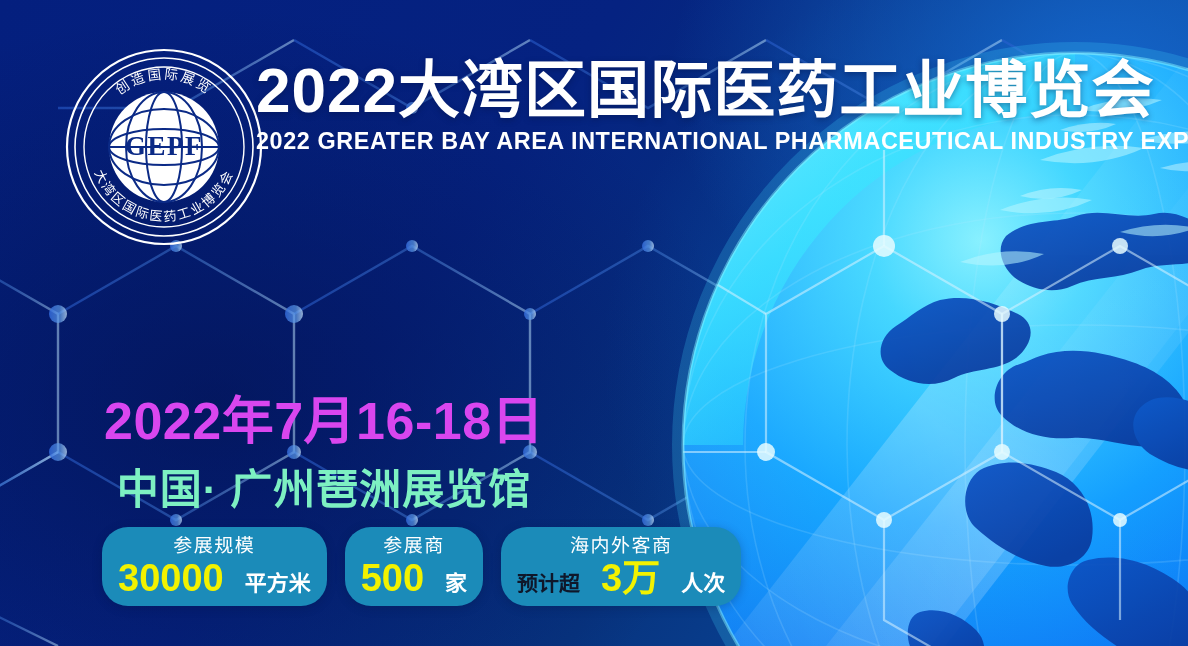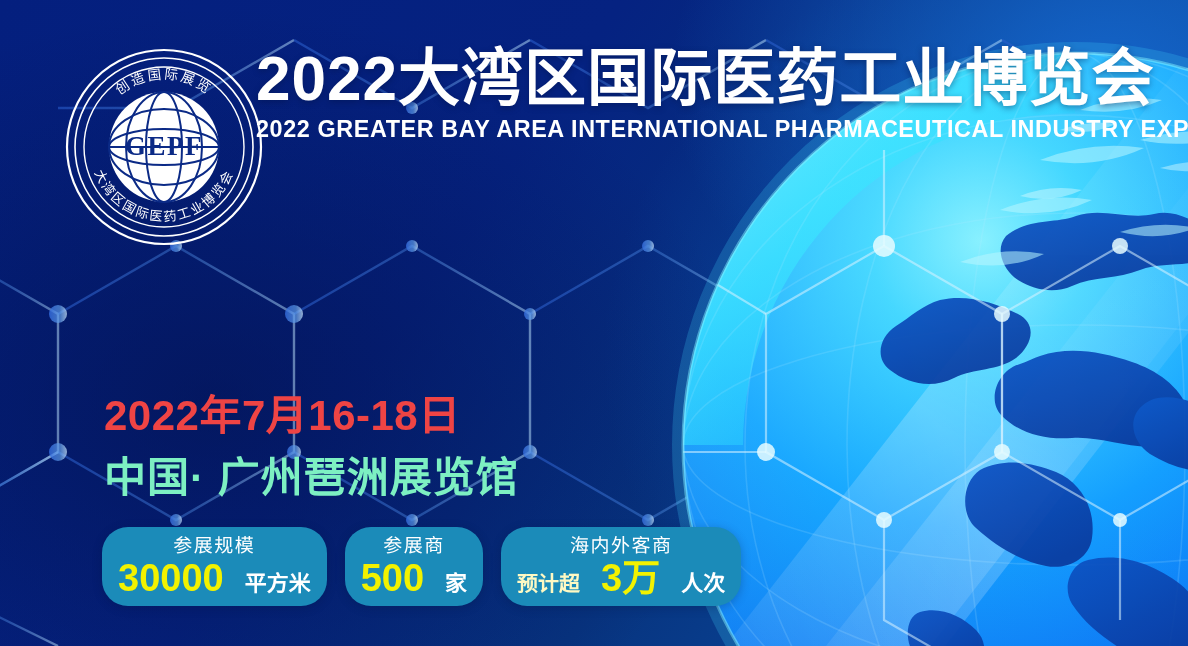--- a/index.html
+++ b/index.html
@@ -44,21 +44,21 @@
   .logo{
     position:absolute;
     left:62px; top:45px;
     width:204px; height:204px;
   }
   .logo svg{width:100%;height:100%;display:block;}
 
   
   .titles{
     position:absolute;
-    left:256px; top:46px;
+    left:256px; top:58px;
     width:900px;
   }
   .title-cn{
     color:#ffffff;
     font-size:63px;
     font-weight:bold;
     letter-spacing:1px;
     line-height:1.03;
     white-space:nowrap;
     text-shadow:0 2px 6px rgba(0,20,70,.45);
@@ -84,26 +84,27 @@
     white-space:nowrap;
     text-shadow:0 2px 5px rgba(0,20,70,.4);
   }
 
   
   .event-info{
     position:absolute;
     left:104px; top:392px;
   }
   .event-date{
-    color:#ef4444;
-    font-size:42px;
+    color:#d946ef;
+    font-size:52px;
     font-weight:bold;
     letter-spacing:.5px;
     white-space:nowrap;
     line-height:1.15;
+    text-align:right;
   }
   .event-venue{
     color:#7df0c2;
     font-size:42px;
     font-weight:bold;
     letter-spacing:1px;
     white-space:nowrap;
     margin-top:14px;
     line-height:1.15;
     text-align:center;
@@ -151,21 +152,21 @@
     letter-spacing:0;
   }
   .v-unit{
     color:#ffffff;
     font-size:22px;
     font-weight:bold;
     line-height:1;
     margin-left:1px;
   }
   .v-pre{
-    color:#fef9c3;
+    color:#0f172a;
     font-size:21px;
     font-weight:bold;
     line-height:1;
     margin-right:1px;
   }
   .pill-1{min-width:168px;}
   .pill-2{min-width:118px;}
   .pill-3{min-width:176px;justify-content:center;}
 </style>
 </head>

